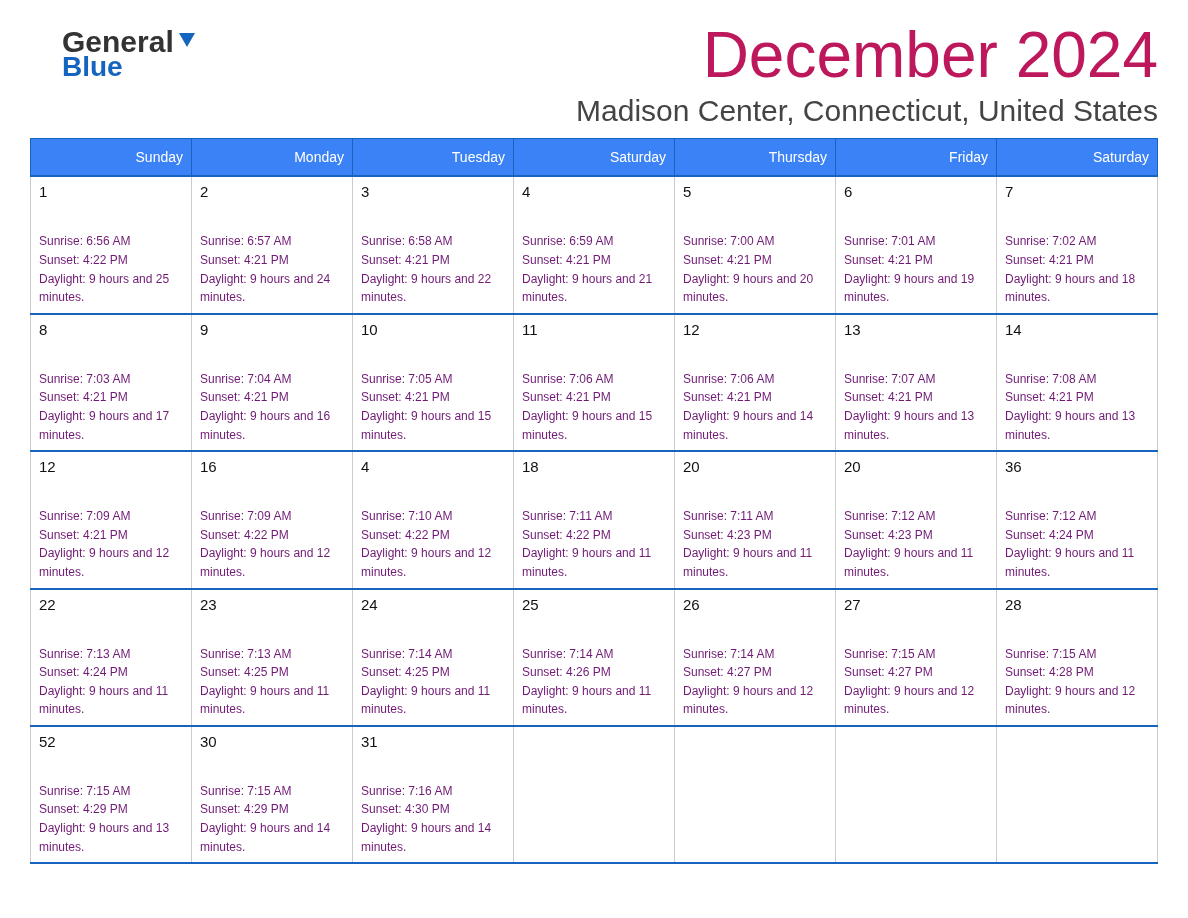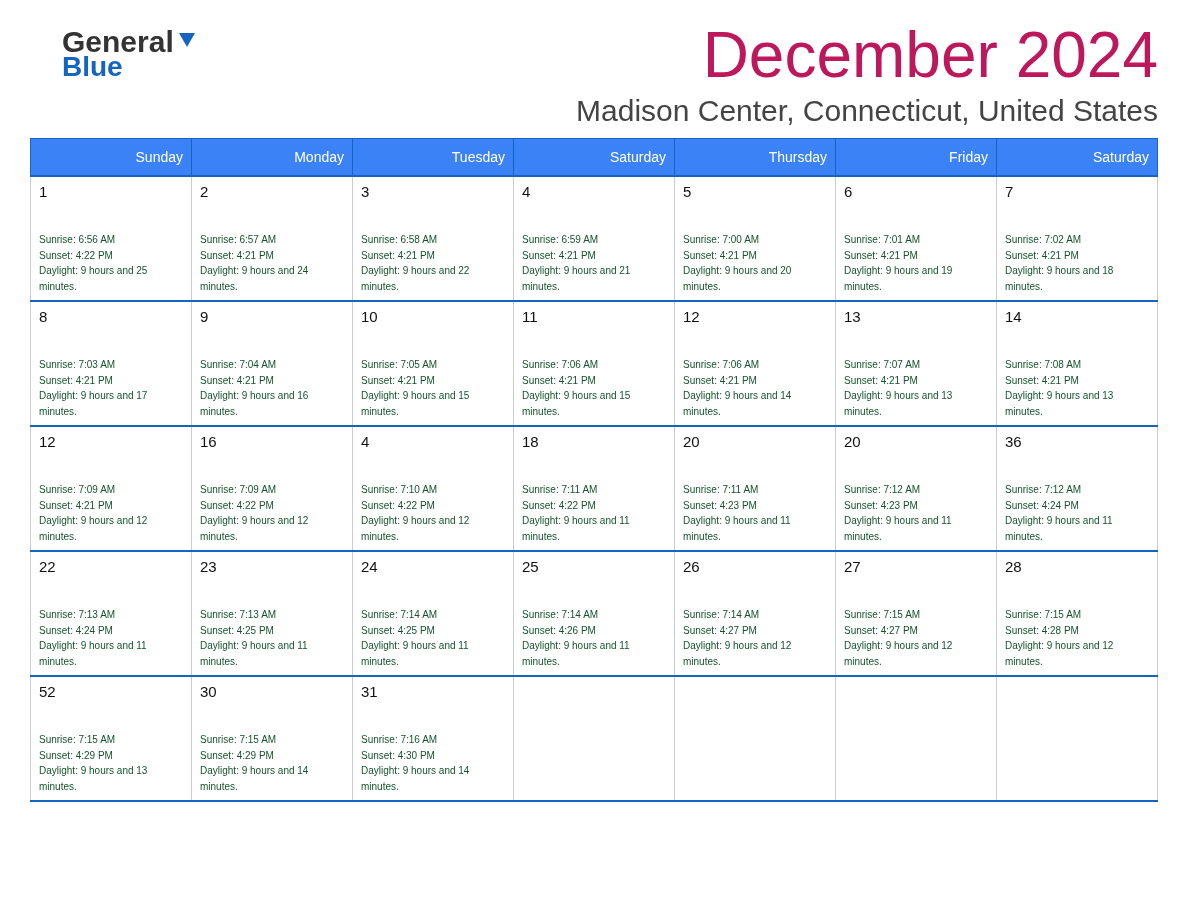--- a/index.html
+++ b/index.html
@@ -64,23 +64,23 @@
       border-bottom: 2px solid #1565c0;
     }
     .day-number {
       font-size: 15px;
       font-weight: normal;
       color: #111;
       display: block;
       margin-bottom: 3px;
     }
     .day-info {
-      font-size: 10px;
+      font-size: 12px;
       line-height: 1.55;
-      color: #14532d;
+      color: #701a75;
       margin-top: 32px;
     }
     .empty-cell {
       background: #fff;
     }
   </style>
 </head>
 <body>
 
 <div class="header-row">

